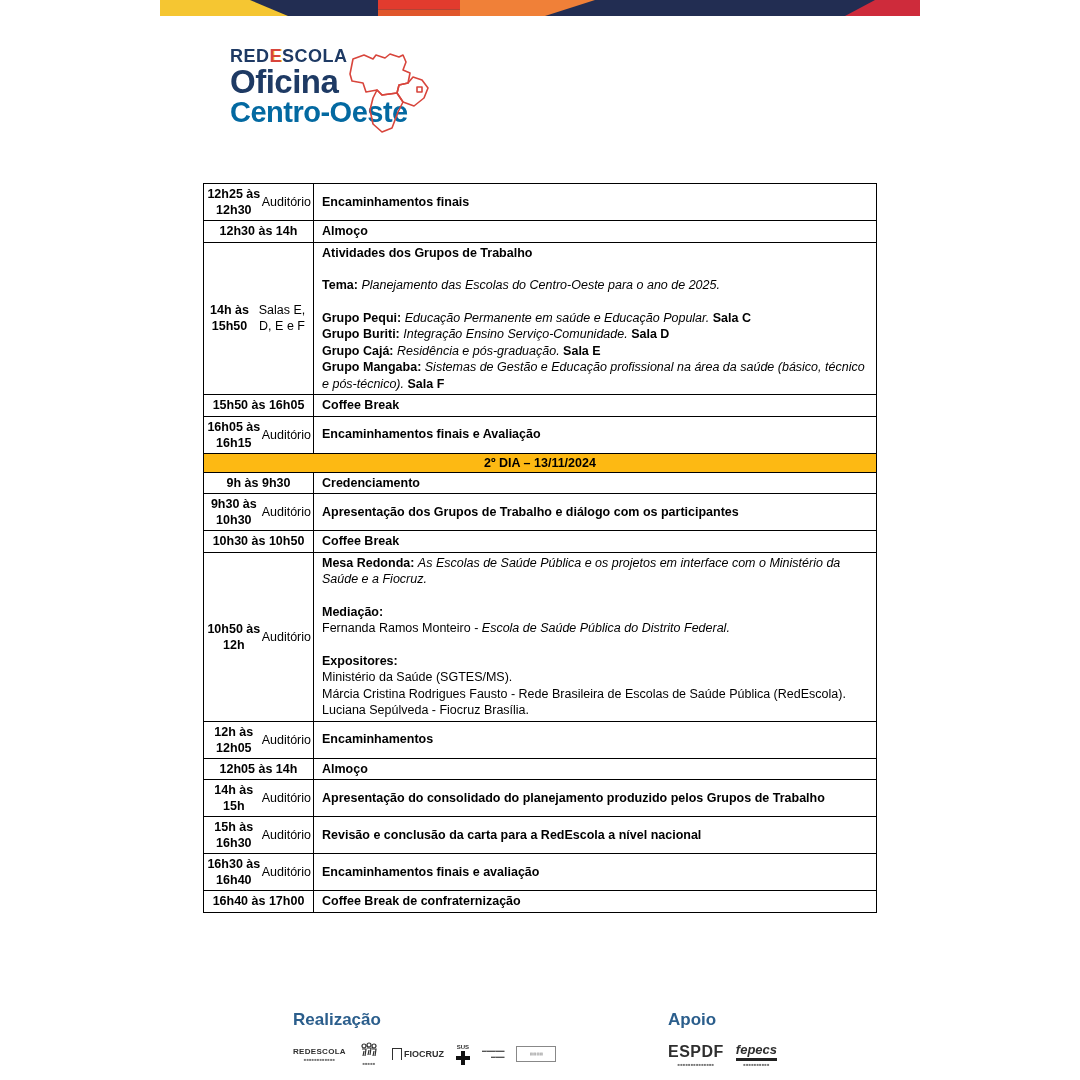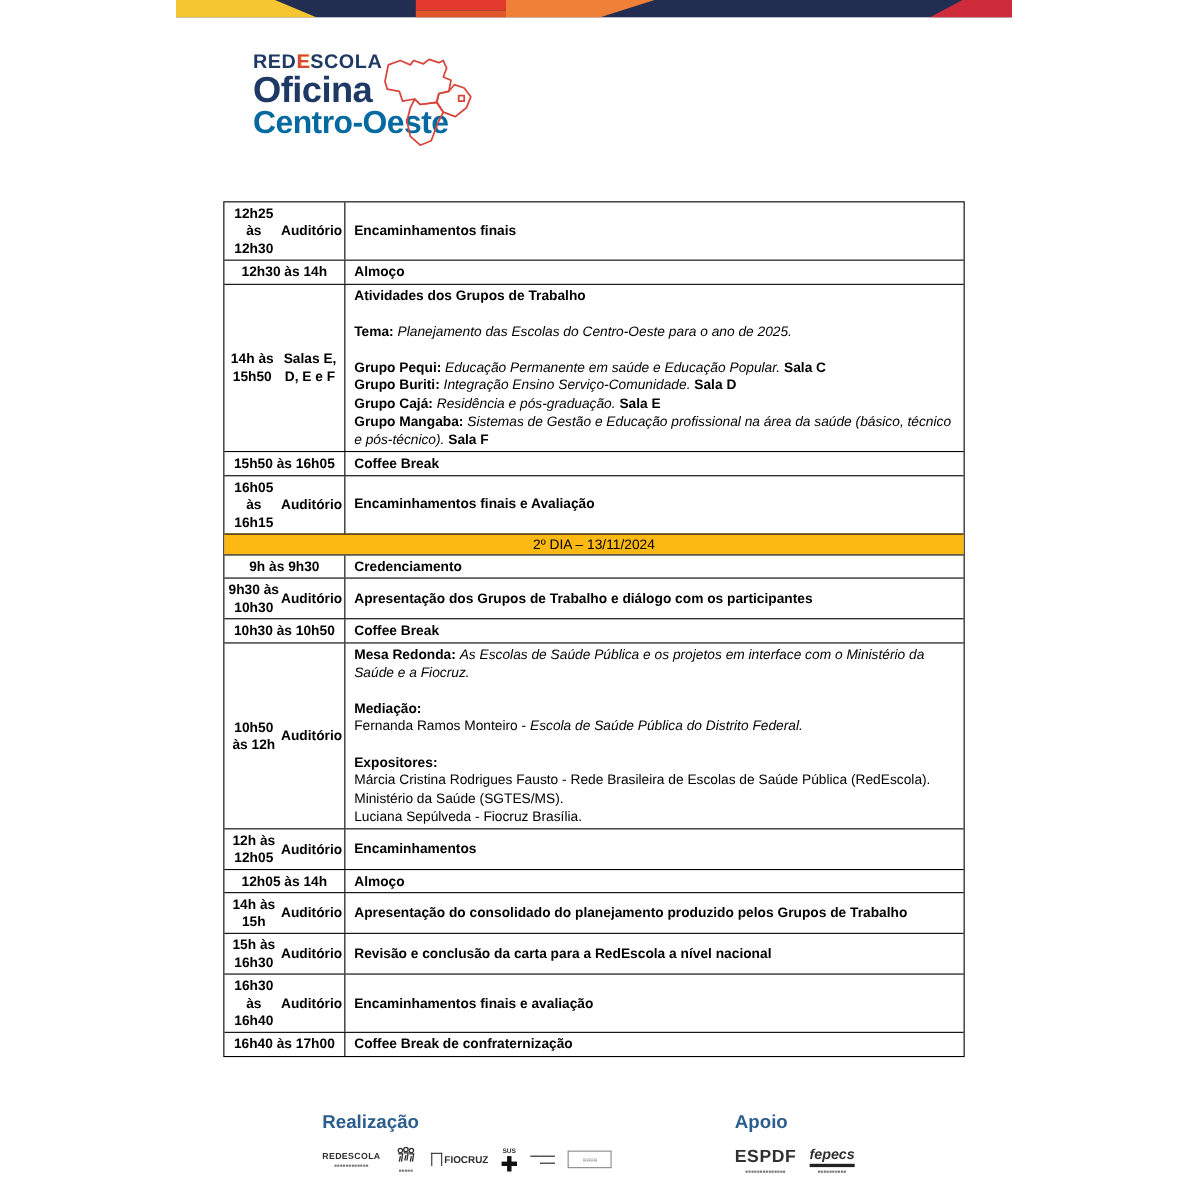--- a/index.html
+++ b/index.html
@@ -20,32 +20,32 @@
 
   
   #schedule { position:absolute; left:203px; top:183px; width:674px;
     border:1px solid #000; font-size:12.5px; }
   .row { display:flex; border-top:1px solid #000; align-items:stretch; }
   .row:first-child { border-top:none; }
   .time-cell { width:110px; flex:0 0 110px; border-right:1px solid #000;
     display:flex; flex-direction:row; justify-content:center; align-items:center;
     text-align:center; padding:2px 2px; line-height:16px; }
   .time-main { font-weight:bold; }
-  .time-sub { font-weight:bold; }
+  .time-sub { font-weight:normal; }
   .content-cell { flex:1; display:flex; flex-direction:column; justify-content:center;
     padding:2px 8px; line-height:16.5px; }
   .content-cell p { margin:0; }
   .content-cell p.blank { height:16px; }
   .seg-b { font-weight:bold; }
   .seg-i { font-style:italic; }
   .seg-bi { font-weight:bold; }
   .row.h-s { min-height:18px; }
   .row.h-m { min-height:35px; }
   .day-row { background:#fdb913; border-top:1px solid #000; text-align:center;
-    font-weight:normal; padding:1px 0; line-height:16px; }
+    font-weight:bold; padding:1px 0; line-height:16px; }
 
   
   .footer-label { font-size:17px; font-weight:bold; color:#2b5e8c; }
   #realizacao { position:absolute; left:293px; top:1010px; }
   #apoio { position:absolute; left:668px; top:1010px; }
   .logo-strip { display:flex; align-items:center; gap:12px; margin-top:12px; filter:grayscale(100%); }
   .mini-logo { display:flex; flex-direction:column; align-items:center; color:#2f2f2f; }
   .mini-logo .cap { font-size:4px; color:#777; letter-spacing:.2px; margin-top:1px; white-space:nowrap; }
   .redescola-mini { font-size:8px; font-weight:bold; letter-spacing:.3px; }
   .fiocruz-mini { display:flex; align-items:center; gap:2px; font-size:9px; font-weight:bold; }
@@ -174,22 +174,22 @@
           <div class="time-main">10h50 às 12h</div>
           <div class="time-sub">Auditório</div>
         </div>
         <div class="content-cell">
           <p><span class="seg-b">Mesa Redonda: </span><span class="seg-i">As Escolas de Saúde Pública e os projetos em interface com o Ministério da Saúde e a Fiocruz.</span></p>
           <p class="blank"></p>
           <p><span class="seg-b">Mediação:</span></p>
           <p><span class="">Fernanda Ramos Monteiro - </span><span class="seg-i">Escola de Saúde Pública do Distrito Federal.</span></p>
           <p class="blank"></p>
           <p><span class="seg-b">Expositores:</span></p>
+          <p><span class="">Ministério da Saúde (SGTES/MS).</span></p>
           <p><span class="">Márcia Cristina Rodrigues Fausto - Rede Brasileira de Escolas de Saúde Pública (RedEscola).</span></p>
-          <p><span class="">Ministério da Saúde (SGTES/MS).</span></p>
           <p><span class="">Luciana Sepúlveda - Fiocruz Brasília.</span></p>
         </div>
       </div>
       <div class="row h-m">
         <div class="time-cell">
           <div class="time-main">12h às 12h05</div>
           <div class="time-sub">Auditório</div>
         </div>
         <div class="content-cell">
           <p><span class="seg-b">Encaminhamentos</span></p>

